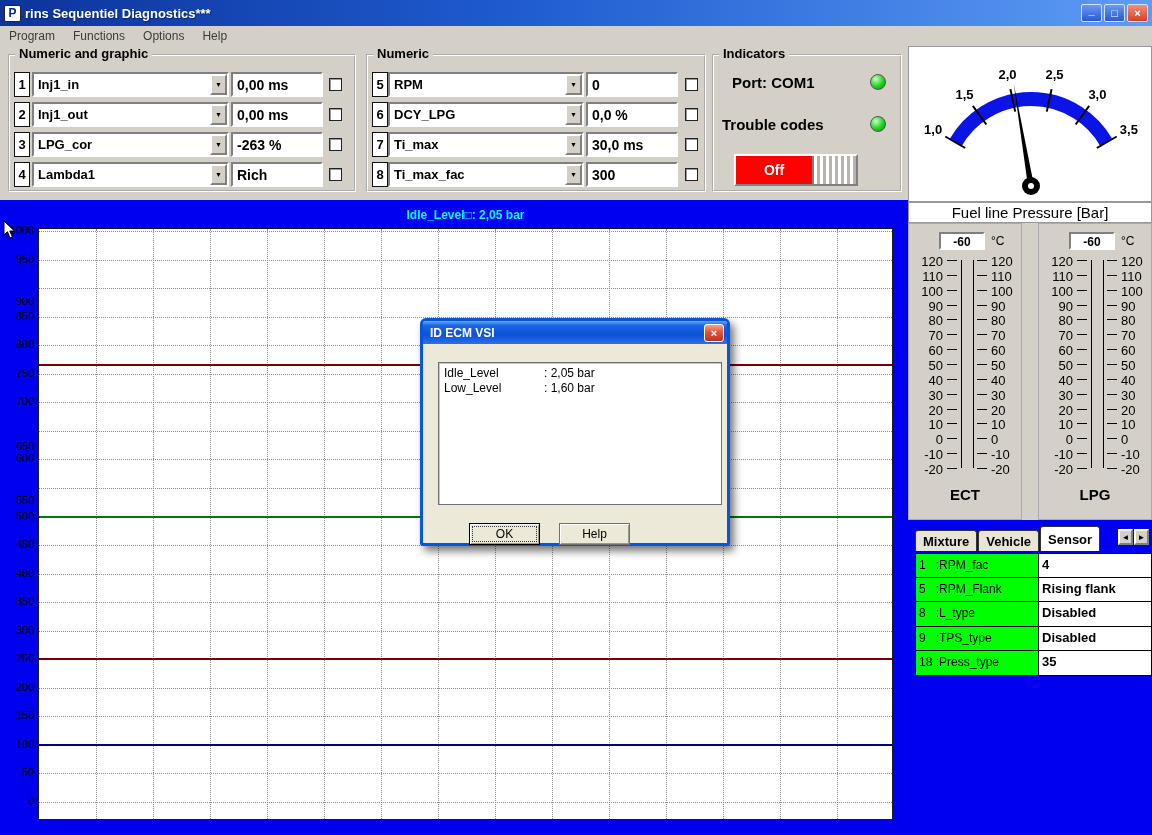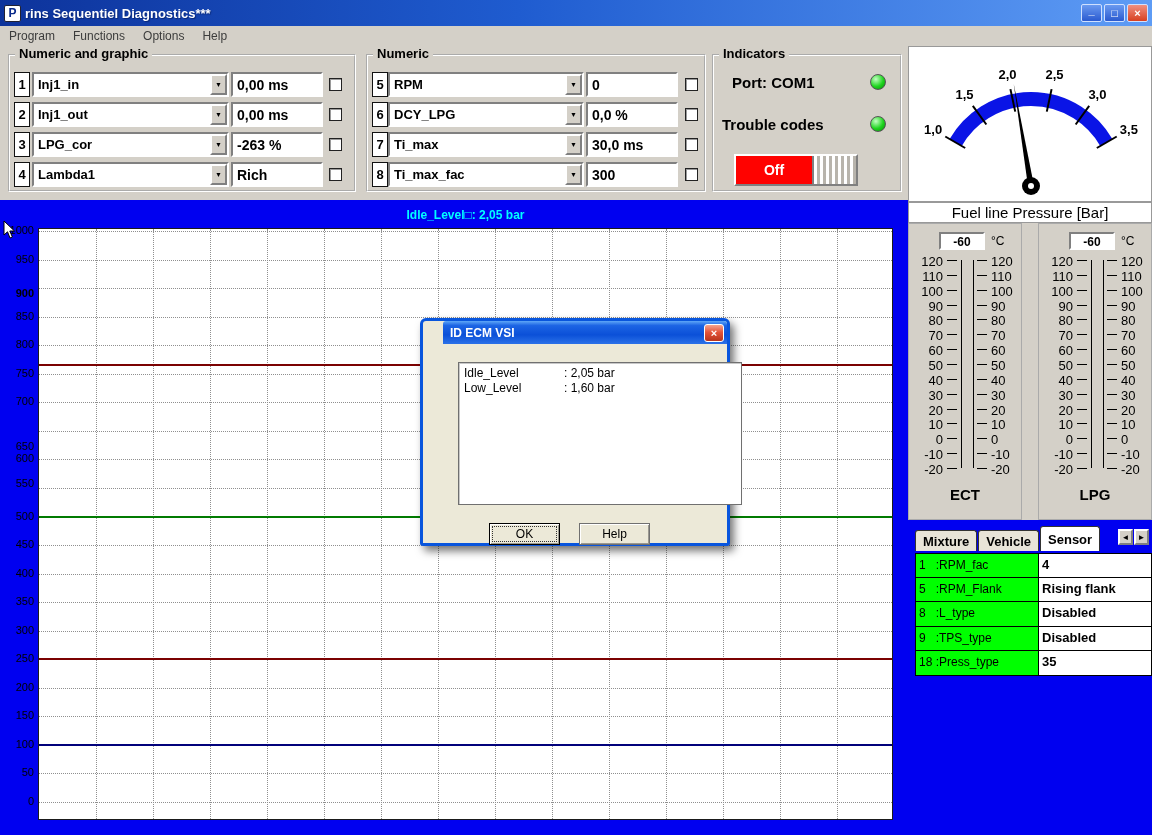--- a/index.html
+++ b/index.html
@@ -100,21 +100,21 @@
     color:#00ffff; font-weight:bold; font-size:12px; }
   .ylabels { position:absolute; left:0; top:0; width:34px; height:635px; }
   .ylab { position:absolute; left:0; width:34px; text-align:right; font-size:11px; color:#000; }
   .plot { position:absolute; left:38px; top:28px; width:855px; height:592px; background:#fff; border:1px solid #1a1a1a; overflow:hidden; }
   .hgrid { position:absolute; left:0; width:100%; height:0; border-top:1px dotted #8f8f8f; }
   .vgrid { position:absolute; top:0; height:100%; width:0; border-left:1px dotted #8f8f8f; }
   .hline { position:absolute; left:0; width:100%; height:2px; }
 
   
   .dialog { position:absolute; left:420px; top:318px; width:310px; height:228px; background:#ece9d8;
-    border:3px solid #0855dd; border-radius:6px 6px 3px 3px; box-shadow:4px 5px 9px rgba(0,0,0,.55); z-index:10;padding-left:20px; }
+    border:3px solid #0855dd; border-radius:6px 6px 3px 3px; box-shadow:4px 5px 9px rgba(0,0,0,.55); z-index:10; }
   .dlg-title { height:23px; background:linear-gradient(180deg,#5ea6f7 0%,#1c64e4 20%,#0b50d8 60%,#2b71e8 100%);
     color:#fff; font-weight:bold; font-size:12px; display:flex; align-items:center; padding:0 3px 0 7px;
     border-radius:3px 3px 0 0; }
   .dlg-close { margin-left:auto; width:20px; height:18px; border:1px solid #fff; border-radius:3px;
     background:linear-gradient(#f6a48e,#e4543a 45%,#b8341c); color:#fff; font-size:11px; font-weight:bold;
     display:flex; align-items:center; justify-content:center; }
   .dlg-body { position:relative; height:202px; }
   .dlg-list { position:absolute; left:15px; top:18px; width:284px; height:143px; background:#fff;
     border:1px solid #707070; box-shadow:inset 1px 1px 0 #c8c8c8; font-size:12px; padding:3px 5px; }
   .dlg-row { display:flex; line-height:15px; }
@@ -413,28 +413,28 @@
       </div>
     <div class="t-name">LPG</div>
   </div>
 </div>
 
 <div class="chart-region">
   <div class="chart-title">Idle_Level□: 2,05 bar</div>
   <div class="ylabels" id="ylabels">
       <div class="ylab" style="top: 24px;">1000</div>
       <div class="ylab" style="top: 52.55px;">950</div>
-      <div class="ylab" style="top: 87px; font-weight: bold;">900</div>
+      <div class="ylab" style="top: 95px;">900</div>
       <div class="ylab" style="top: 109.65px;">850</div>
       <div class="ylab" style="top: 138.2px;">800</div>
       <div class="ylab" style="top: 166.75px;">750</div>
       <div class="ylab" style="top: 195.3px;">700</div>
       <div class="ylab" style="top: 223.85px; margin-top: 16px;">650</div>
       <div class="ylab" style="top: 252.4px;">600</div>
-      <div class="ylab" style="top: 277px;">550</div>
+      <div class="ylab" style="top: 294px;">550</div>
       <div class="ylab" style="top: 309.5px;">500</div>
       <div class="ylab" style="top: 338.05px;">450</div>
       <div class="ylab" style="top: 366.6px;">400</div>
       <div class="ylab" style="top: 395.15px;">350</div>
       <div class="ylab" style="top: 423.7px;">300</div>
       <div class="ylab" style="top: 452.25px;">250</div>
       <div class="ylab" style="top: 480.8px;">200</div>
       <div class="ylab" style="top: 509.35px;">150</div>
       <div class="ylab" style="top: 537.9px;">100</div>
       <div class="ylab" style="top: 566.45px;">50</div>

